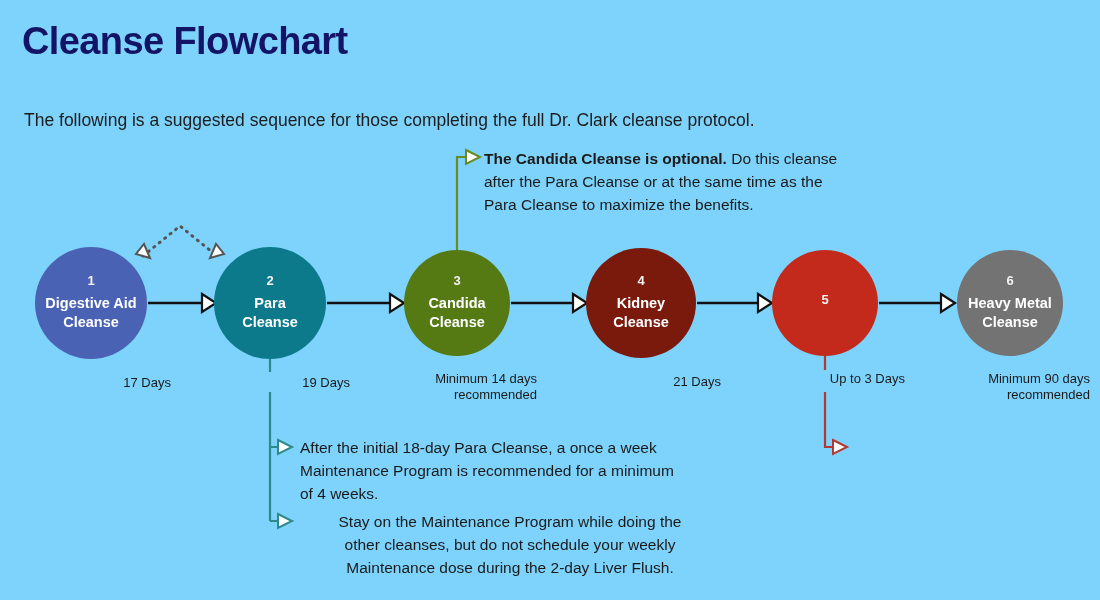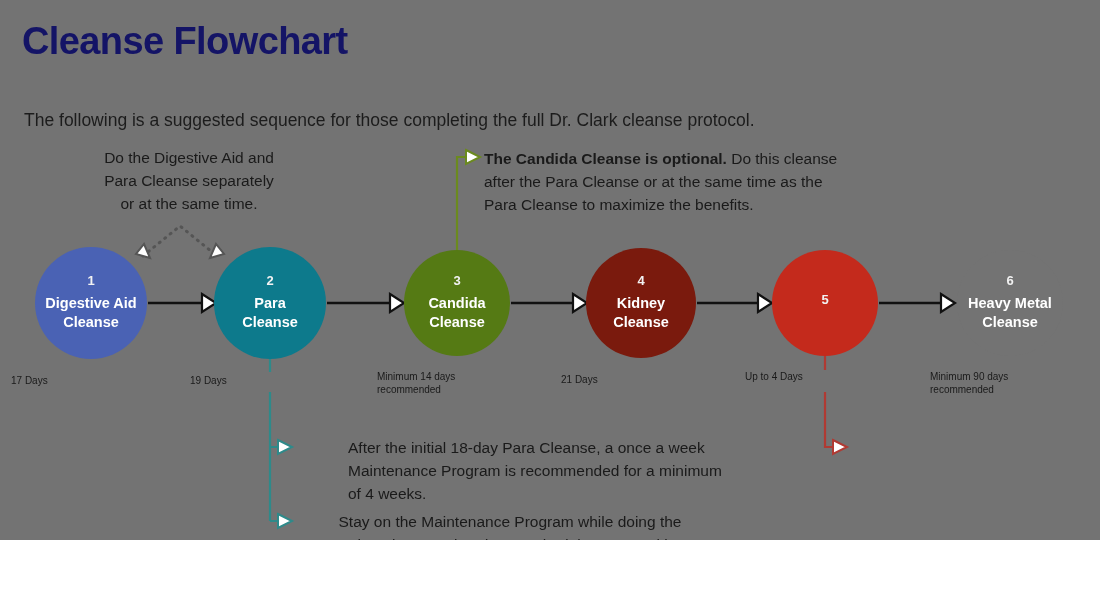--- a/index.html
+++ b/index.html
@@ -7,23 +7,23 @@
     padding: 0;
     background: #ffffff;
   }
   body {
     font-family: "Liberation Sans", sans-serif;
     color: #1a1a1a;
   }
   #page {
     position: relative;
     width: 1100px;
-    height: 540px;
+    height: 600px;
     overflow: hidden;
-    background: #737373;
+    background: #7dd3fc;
   }
   
   #page-title {
     position: absolute;
     left: 22px;
     top: 22px;
     font-size: 38px;
     font-weight: bold;
     letter-spacing: -0.6px;
     color: #141466;
@@ -67,22 +67,22 @@
   }
   .node-label {
     font-size: 14.5px;
     font-weight: bold;
     line-height: 1.33;
     padding: 0 6px;
     color: #ffffff;
   }
   .duration {
     position: absolute;
-    text-align: left;
-    font-size: 10px;
+    text-align: right;
+    font-size: 13px;
     line-height: 1.25;
     color: #1a1a1a;
   }
   
   .annotation {
     position: absolute;
     font-size: 15.5px;
     line-height: 1.47;
     color: #1a1a1a;
   }
@@ -159,30 +159,29 @@
 
   <div class="node" style="left:586px; top:248px; width:110px; height:110px; background:#7a1a0d;">
     <span class="node-num">4</span>
     <span class="node-label">Kidney<br>Cleanse</span>
   </div>
   <div class="duration" style="left:561px; top:374px; width:160px;">21 Days</div>
 
   <div class="node" style="left:772px; top:250px; width:106px; height:106px; background:#c42a1c;">
     <span class="node-num">5</span>
   </div>
-  <div class="duration" style="left:745px; top:371px; width:160px;">Up to 4 Days</div>
+  <div class="duration" style="left:745px; top:371px; width:160px;">Up to 3 Days</div>
 
   <div class="node" style="left:957px; top:250px; width:106px; height:106px; background:#737373;">
     <span class="node-num">6</span>
     <span class="node-label">Heavy Metal<br>Cleanse</span>
   </div>
   <div class="duration" style="left:930px; top:371px; width:160px;">Minimum 90 days<br>recommended</div>
 
-  <div class="annotation ann-center" style="left:78px; top:147px; width:222px;">Do the Digestive Aid and<br>Para Cleanse separately<br>or at the same time.</div>
 
   <div class="annotation" style="left:484px; top:148px; width:400px;"><b>The Candida Cleanse is optional.</b><span> Do this cleanse<br>after the Para Cleanse or at the same time as the<br>Para Cleanse to maximize the benefits.</span></div>
 
-  <div class="annotation" style="left:300px; top:437px; width:452px;margin-left:48px;">After the initial 18-day Para Cleanse, a once a week<br>Maintenance Program is recommended for a minimum<br>of 4 weeks.</div>
+  <div class="annotation" style="left:300px; top:437px; width:452px;">After the initial 18-day Para Cleanse, a once a week<br>Maintenance Program is recommended for a minimum<br>of 4 weeks.</div>
 
   <div class="annotation" style="left:300px; top:511px; width:420px;text-align:center;">Stay on the Maintenance Program while doing the<br>other cleanses, but do not schedule your weekly<br>Maintenance dose during the 2-day Liver Flush.</div>
 
 
 </div>
 
 </body></html>

